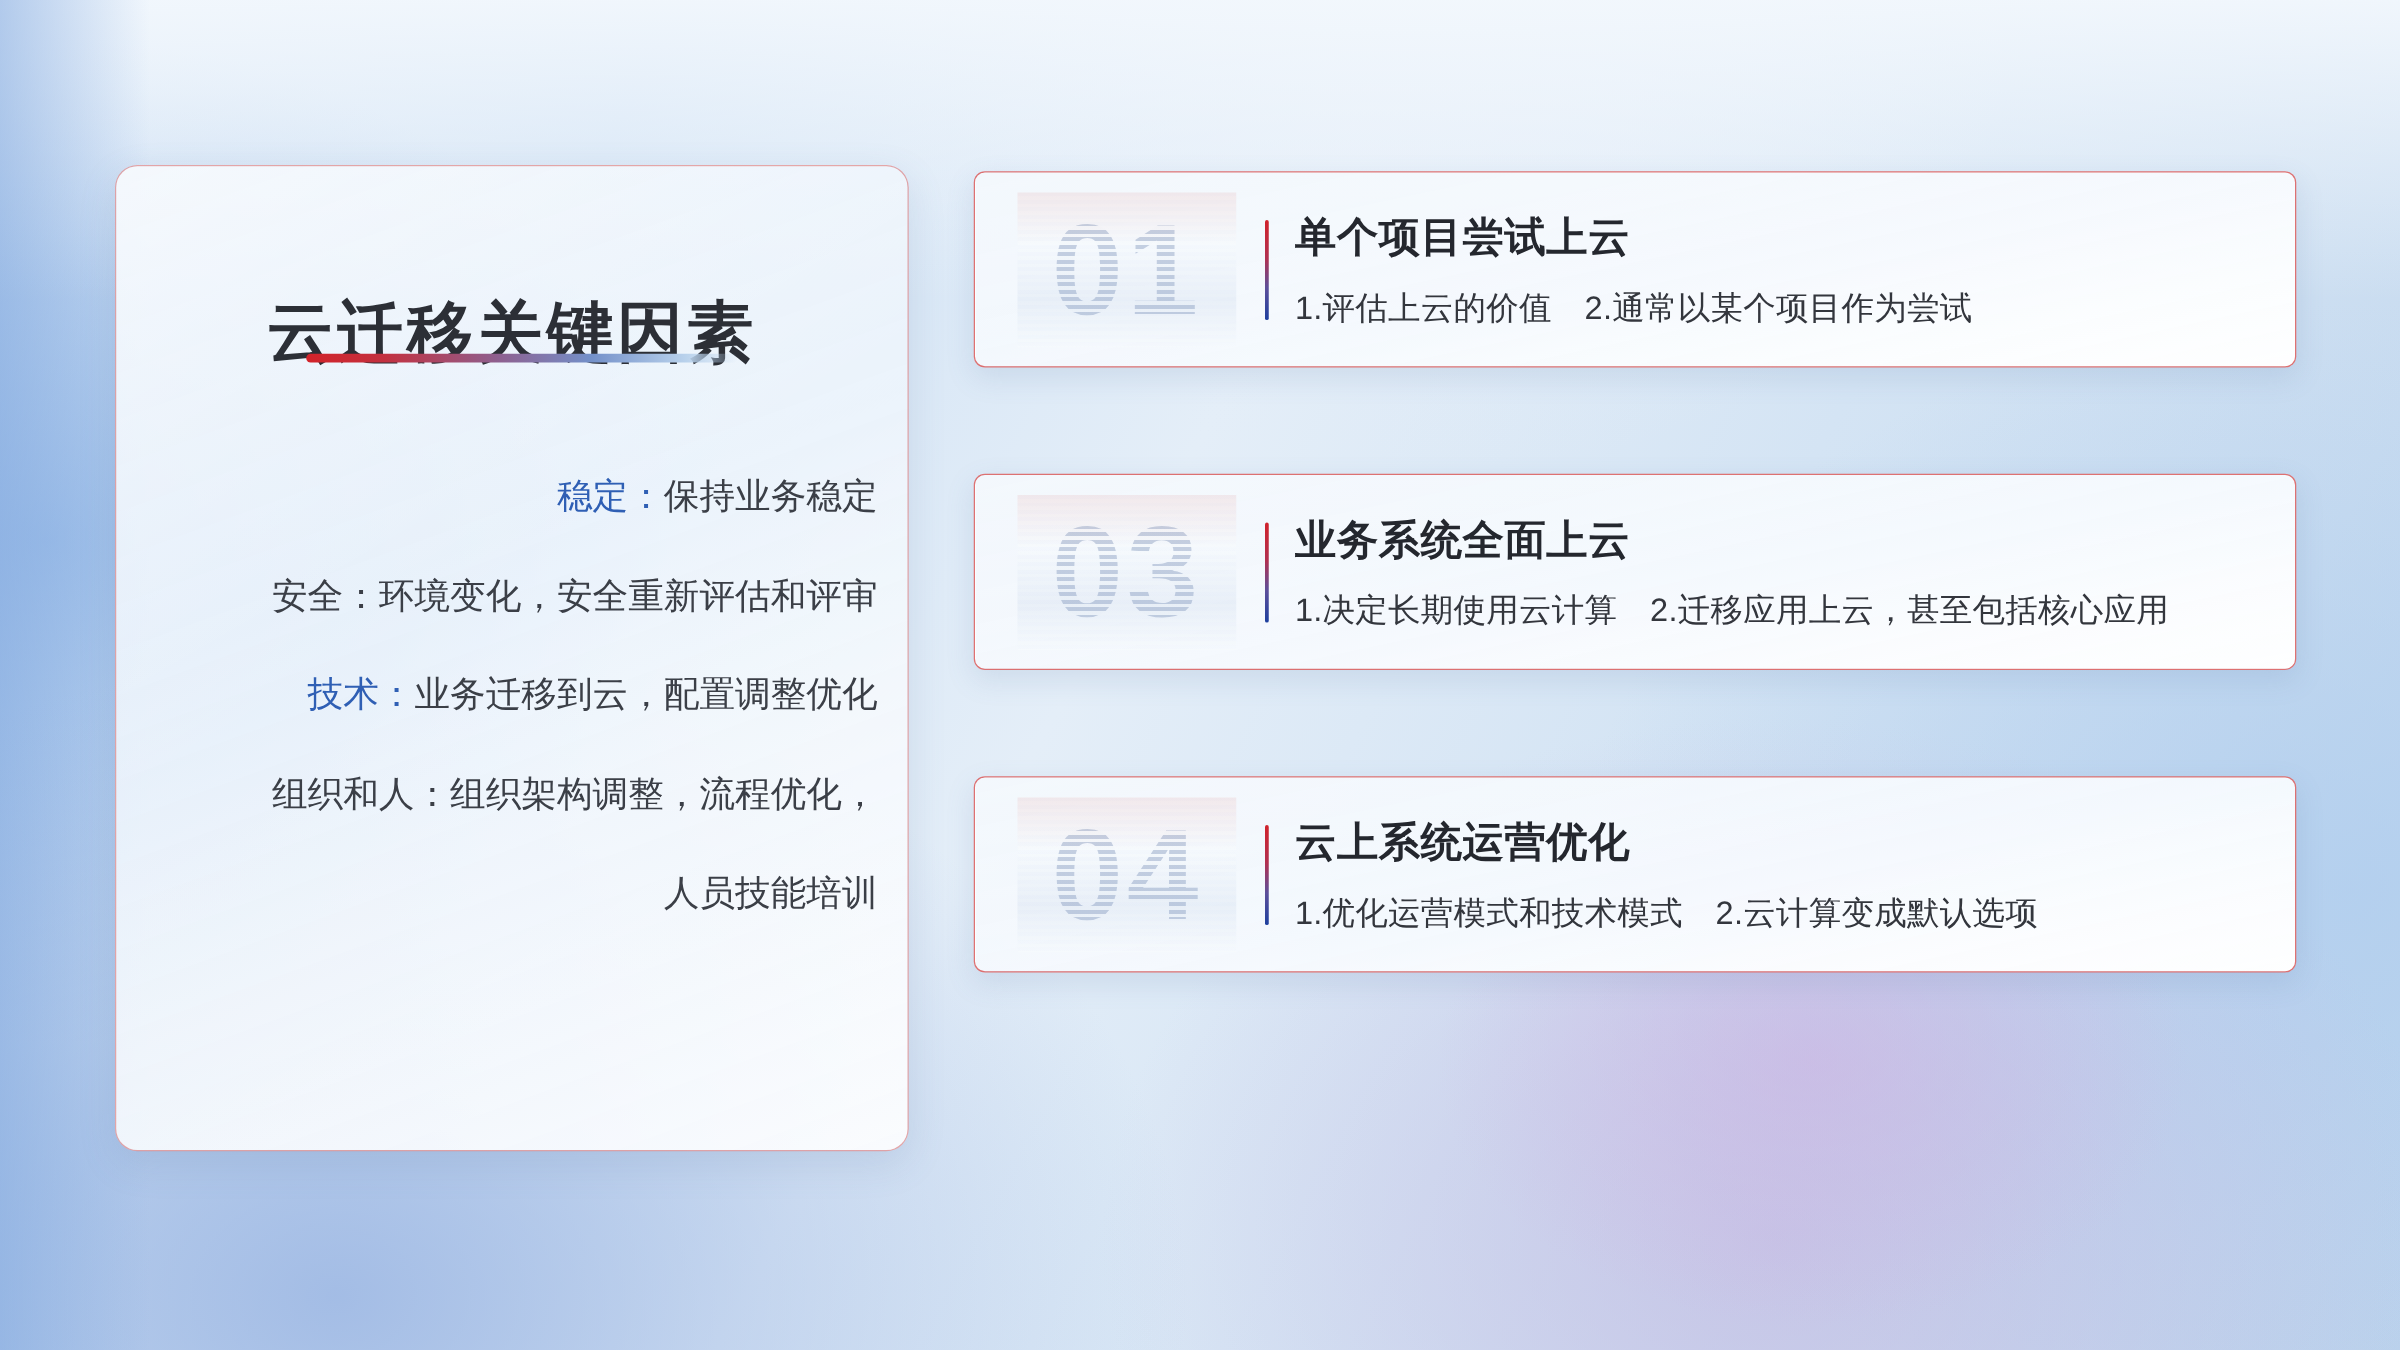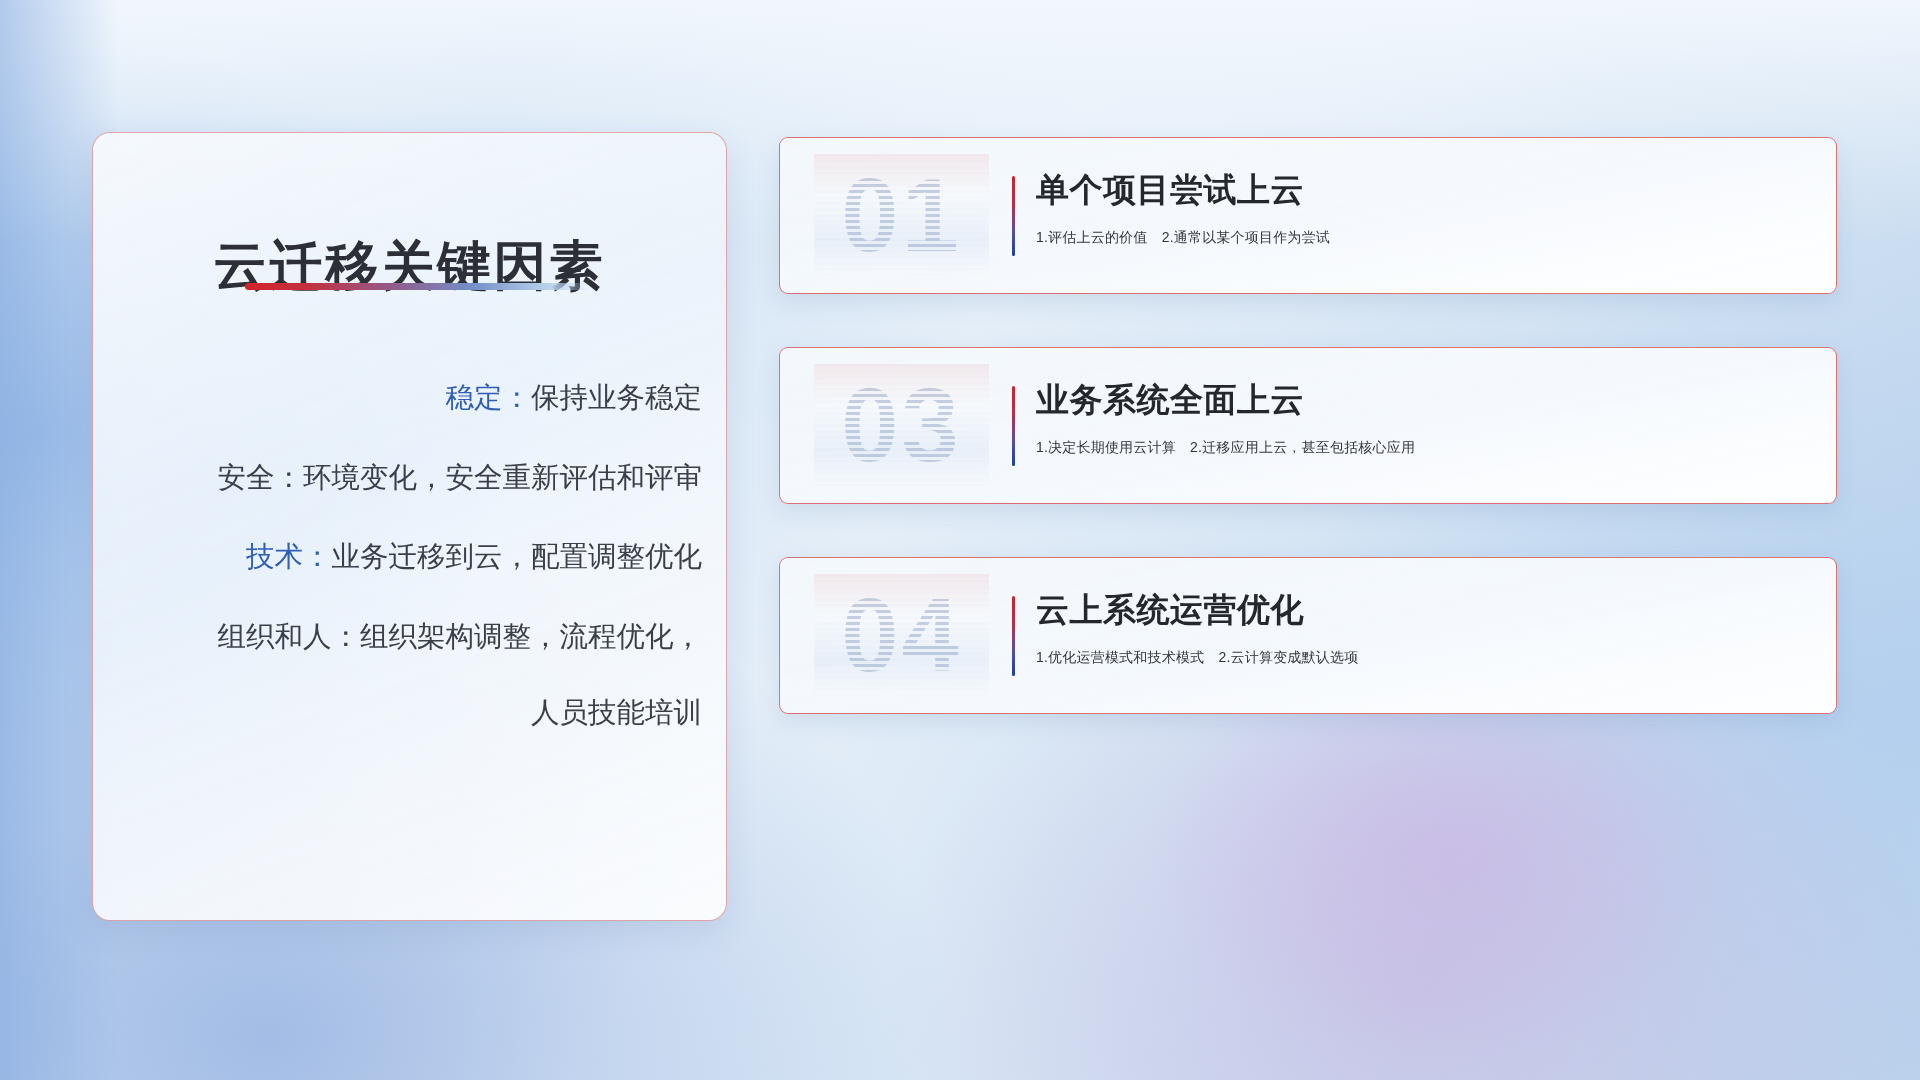--- a/index.html
+++ b/index.html
@@ -97,42 +97,42 @@
     top: 250px;
     text-align: right;
   }
   .panel-row {
     font-size: 28.5px;
     line-height: 1.0;
     color: #3b3f47;
     margin-bottom: 51px;
     white-space: nowrap;
   }
-  .panel-row:last-child { margin-bottom: 0; font-family: Liberation Mono, monospace; }
+  .panel-row:last-child { margin-bottom: 0; }
   .panel-row .k {
     color: #2f5fb4;
   }
   .panel-row .k.plain {
     color: #3b3f47;
   }
   .panel-row .v {
     color: #3b3f47;
   }
 
   
   #cards {
     position: absolute;
     left: 779px;
     top: 137px;
     width: 1058px;
   }
   .card {
     position: relative;
     height: 155px;
-    margin-bottom: 53px;
+    margin-bottom: 85px;
     border-radius: 9px;
     background: linear-gradient(168deg, rgba(236,243,251,0.96) 0%, rgba(243,248,253,0.94) 35%, rgba(253,254,255,0.99) 100%);
     border: 1.4px solid rgba(214,74,74,0.78);
     box-shadow: 0 8px 22px rgba(90,120,165,0.15);
     overflow: hidden;
   }
   .card:last-child { margin-bottom: 0; }
   .card-sheen {
     position: absolute;
     inset: 0;
@@ -195,21 +195,21 @@
   }
   .card-title {
     font-size: 33px;
     font-weight: 700;
     color: #24272e;
     letter-spacing: 0.5px;
     white-space: nowrap;
     margin-bottom: 16px;
   }
   .card-sub {
-    font-size: 14px;
+    font-size: 26px;
     color: #33363d;
     letter-spacing: 0.2px;
     white-space: nowrap;
   }
 </style>
 </head>
 <body>
 
 <div id="slide">
   <div id="bg-wash-top"></div>

